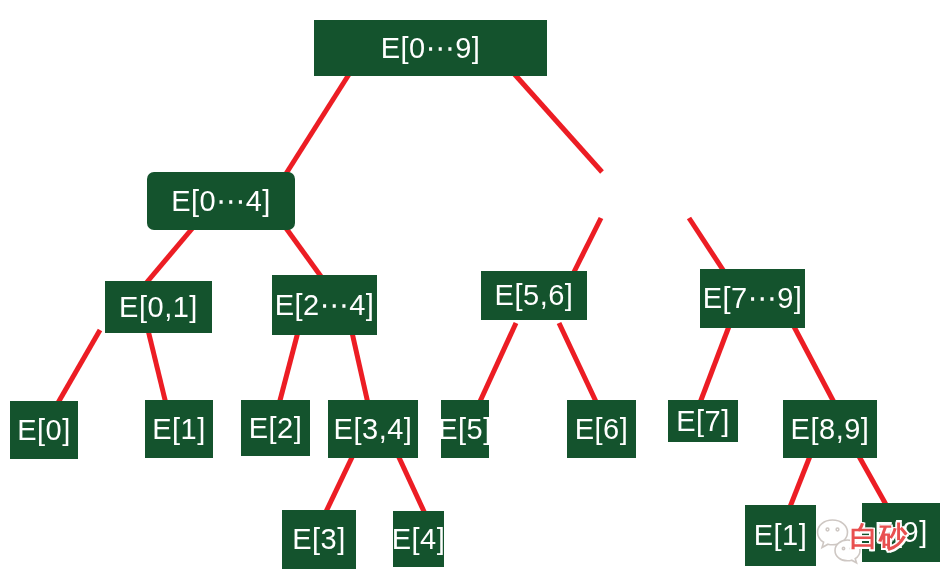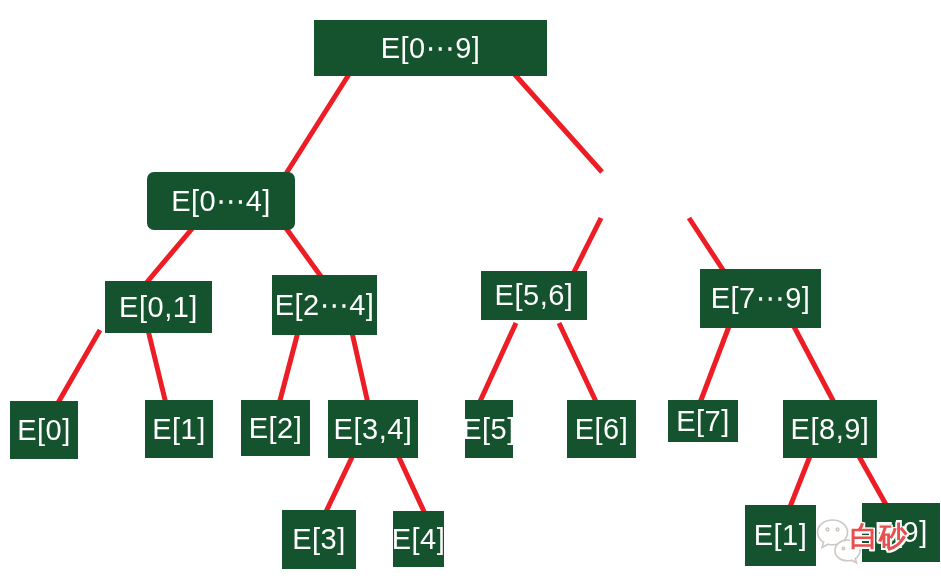--- a/index.html
+++ b/index.html
@@ -74,26 +74,26 @@
       <line x1="812" y1="451" x2="788" y2="512"></line>
       <line x1="856" y1="451" x2="889" y2="510"></line>
     </g>
   </svg>
 
   <div class="node" style="left:314px;top:20px;width:233px;height:56px;">E[0⋯9]</div>
   <div class="node" style="left:147px;top:172px;width:148px;height:58px;border-radius:7px;">E[0⋯4]</div>
   <div class="node" style="left:66px;top:281px;width:107px;height:52px;margin-left:39px;">E[0,1]</div>
   <div class="node" style="left:272px;top:275px;width:105px;height:60px;">E[2⋯4]</div>
   <div class="node" style="left:481px;top:271px;width:106px;height:49px;">E[5,6]</div>
-  <div class="node" style="left:700px;top:269px;width:121px;height:59px;">E[7⋯9]</div>
+  <div class="node" style="left:700px;top:269px;width:105px;height:59px;">E[7⋯9]</div>
   <div class="node" style="left:10px;top:401px;width:68px;height:58px;">E[0]</div>
   <div class="node" style="left:145px;top:400px;width:68px;height:58px;">E[1]</div>
   <div class="node" style="left:241px;top:400px;width:69px;height:56px;">E[2]</div>
   <div class="node" style="left:328px;top:400px;width:90px;height:58px;">E[3,4]</div>
-  <div class="node" style="left:465px;top:400px;width:48px;height:58px;">E[5]</div>
+  <div class="node" style="left:441px;top:400px;width:48px;height:58px;">E[5]</div>
   <div class="node" style="left:567px;top:400px;width:69px;height:58px;">E[6]</div>
   <div class="node" style="left:668px;top:400px;width:70px;height:42px;">E[7]</div>
   <div class="node" style="left:783px;top:400px;width:94px;height:58px;">E[8,9]</div>
   <div class="node" style="left:282px;top:510px;width:74px;height:59px;">E[3]</div>
   <div class="node" style="left:393px;top:511px;width:51px;height:56px;">E[4]</div>
   <div class="node" style="left:745px;top:505px;width:71px;height:61px;">E[1]</div>
   <div class="node" style="left:862px;top:503px;width:78px;height:59px;">E[9]</div>
 
   <svg class="watermark-icon" viewBox="0 0 48 52" xmlns="http://www.w3.org/2000/svg">
     <g fill="#ffffff" stroke="#C9C2BD" stroke-width="1.6">

